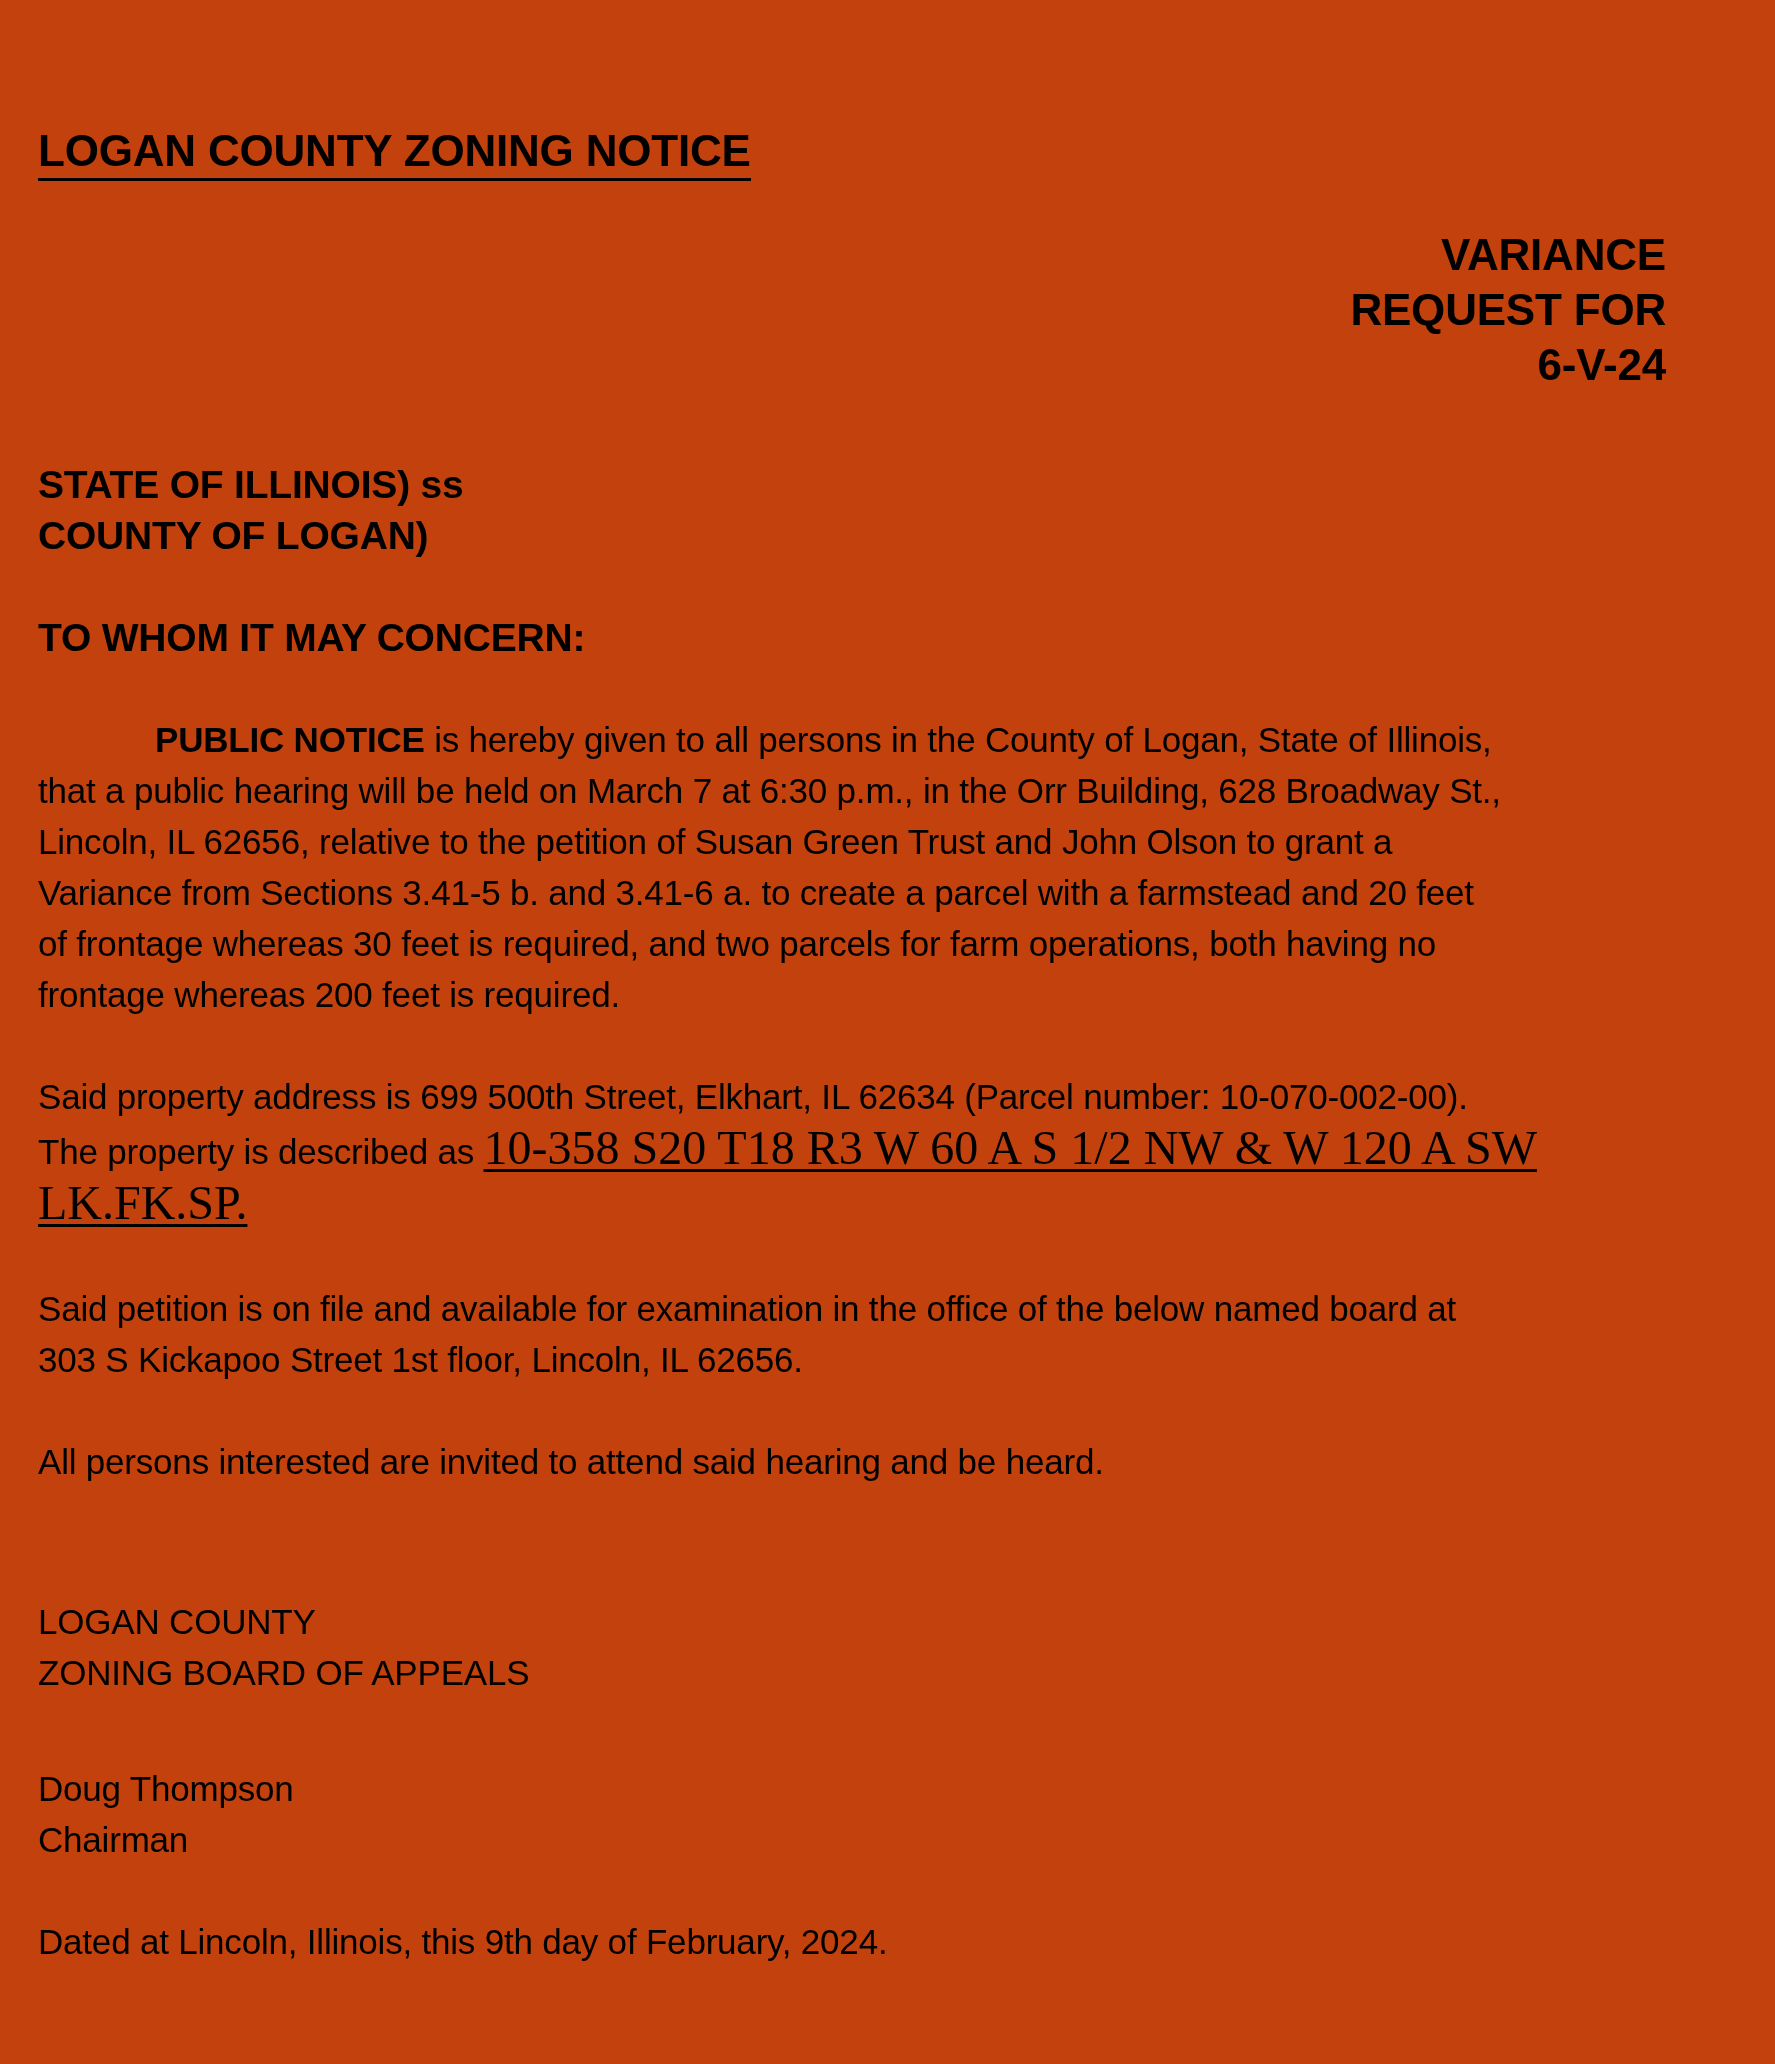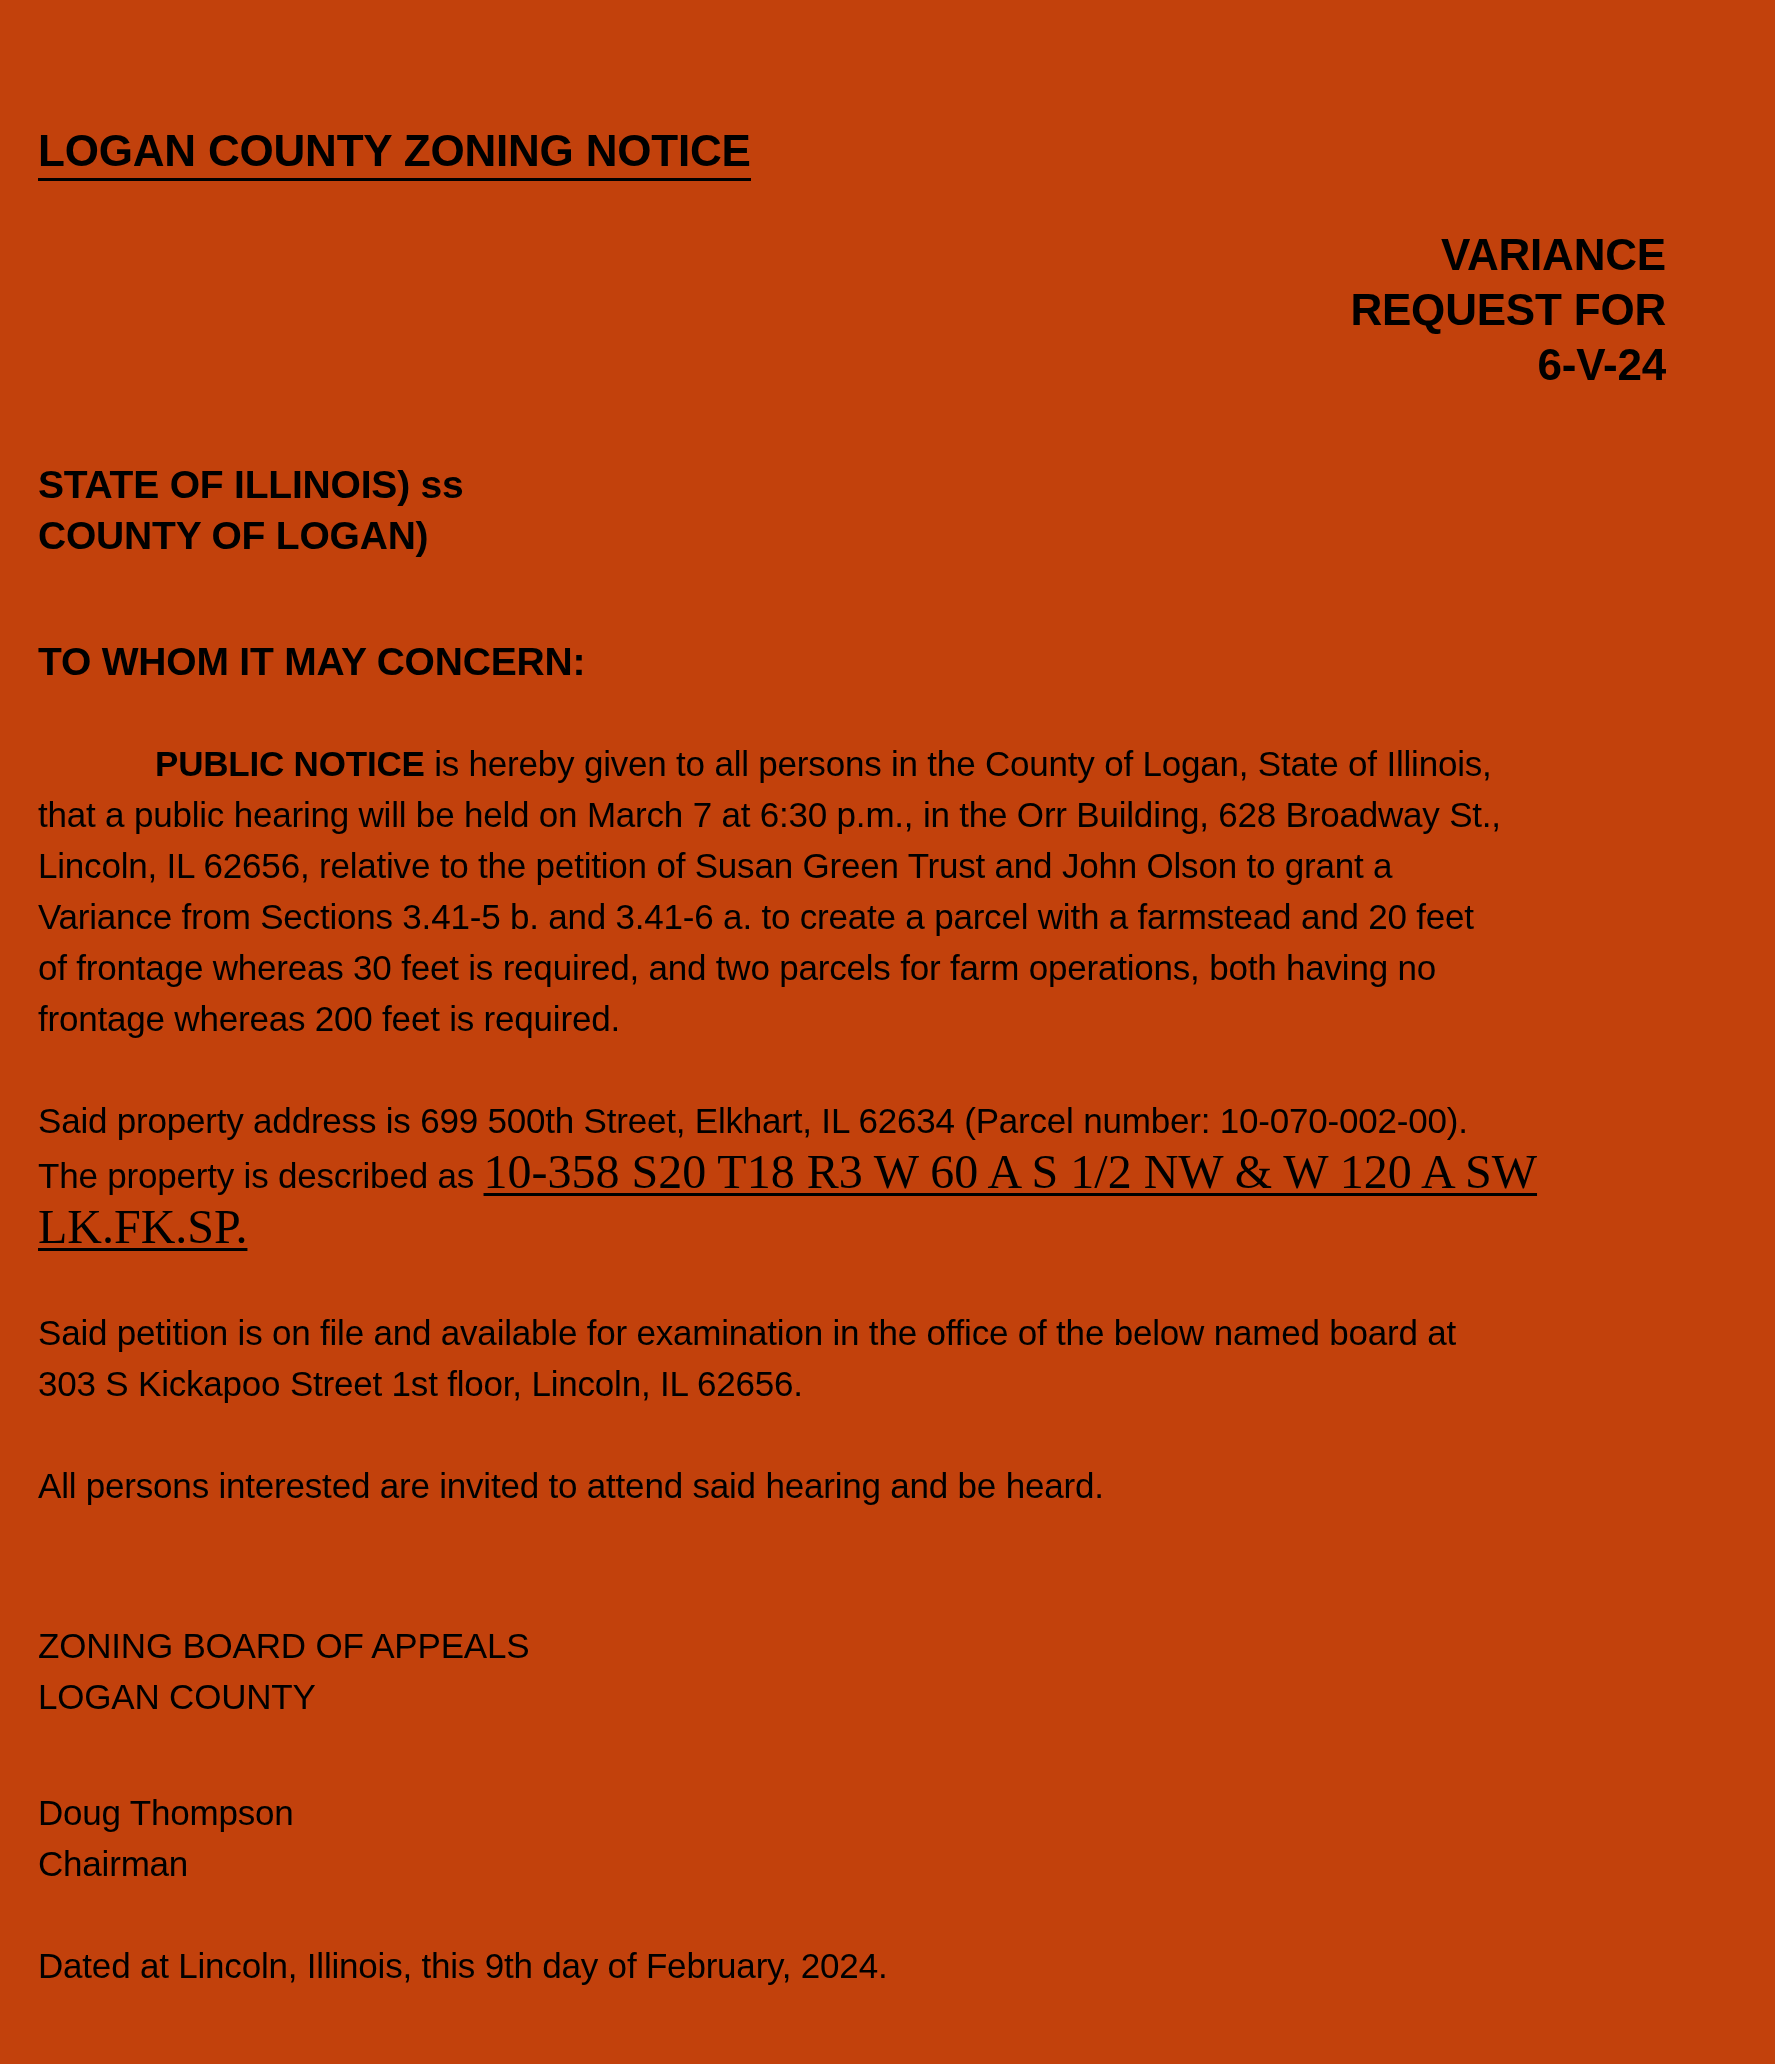--- a/index.html
+++ b/index.html
@@ -40,21 +40,21 @@
     font-size: 44px;
     line-height: 55px;
   }
   .state-block {
     margin-top: 67px;
     font-weight: bold;
     font-size: 39px;
     line-height: 51px;
   }
   .salutation {
-    margin: 75px 0 0 0;
+    margin: 51px 0 0 0;
     font-weight: bold;
     font-size: 39px;
     line-height: 51px;
   }
   .body-paragraph {
     margin: 51px 0 0 0;
     white-space: pre-line;
   }
   .indent {
     text-indent: 117px;
@@ -109,22 +109,22 @@
 
   <p class="body-paragraph"><span>Said property address is 699 500th Street, Elkhart, IL 62634 (Parcel number: 10-070-002-00).
 The property is described as </span><span class="legal">10-358 S20 T18 R3 W 60 A S 1/2 NW &amp; W 120 A SW LK.FK.SP.</span></p>
 
   <p class="body-paragraph">Said petition is on file and available for examination in the office of the below named board at
 303 S Kickapoo Street 1st floor, Lincoln, IL 62656.</p>
 
   <p class="body-paragraph">All persons interested are invited to attend said hearing and be heard.</p>
 
   <div class="board-block">
+    <div>LOGAN COUNTY</div>
     <div>ZONING BOARD OF APPEALS</div>
-    <div>LOGAN COUNTY</div>
   </div>
 
   <div class="sig-block">
     <div>Doug Thompson</div>
     <div>Chairman</div>
   </div>
 
   <p class="dated">Dated at Lincoln, Illinois, this 9th day of February, 2024.</p>
 
 </div>

